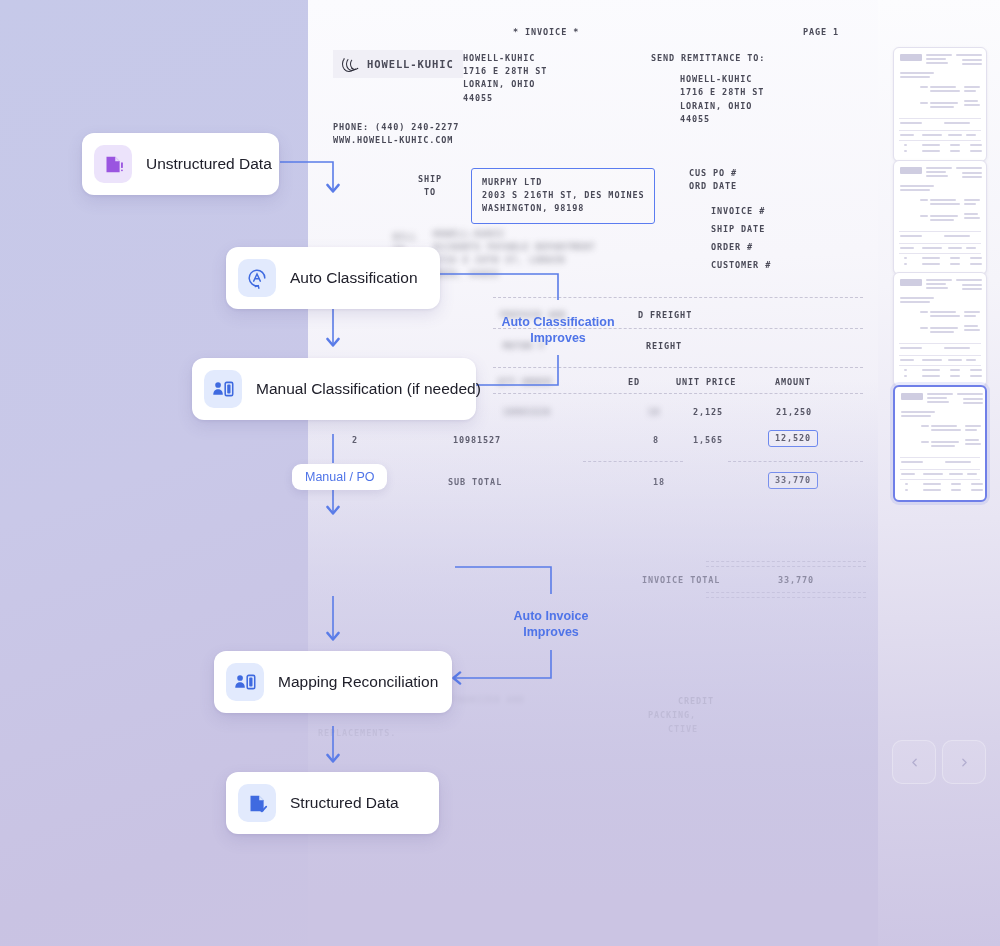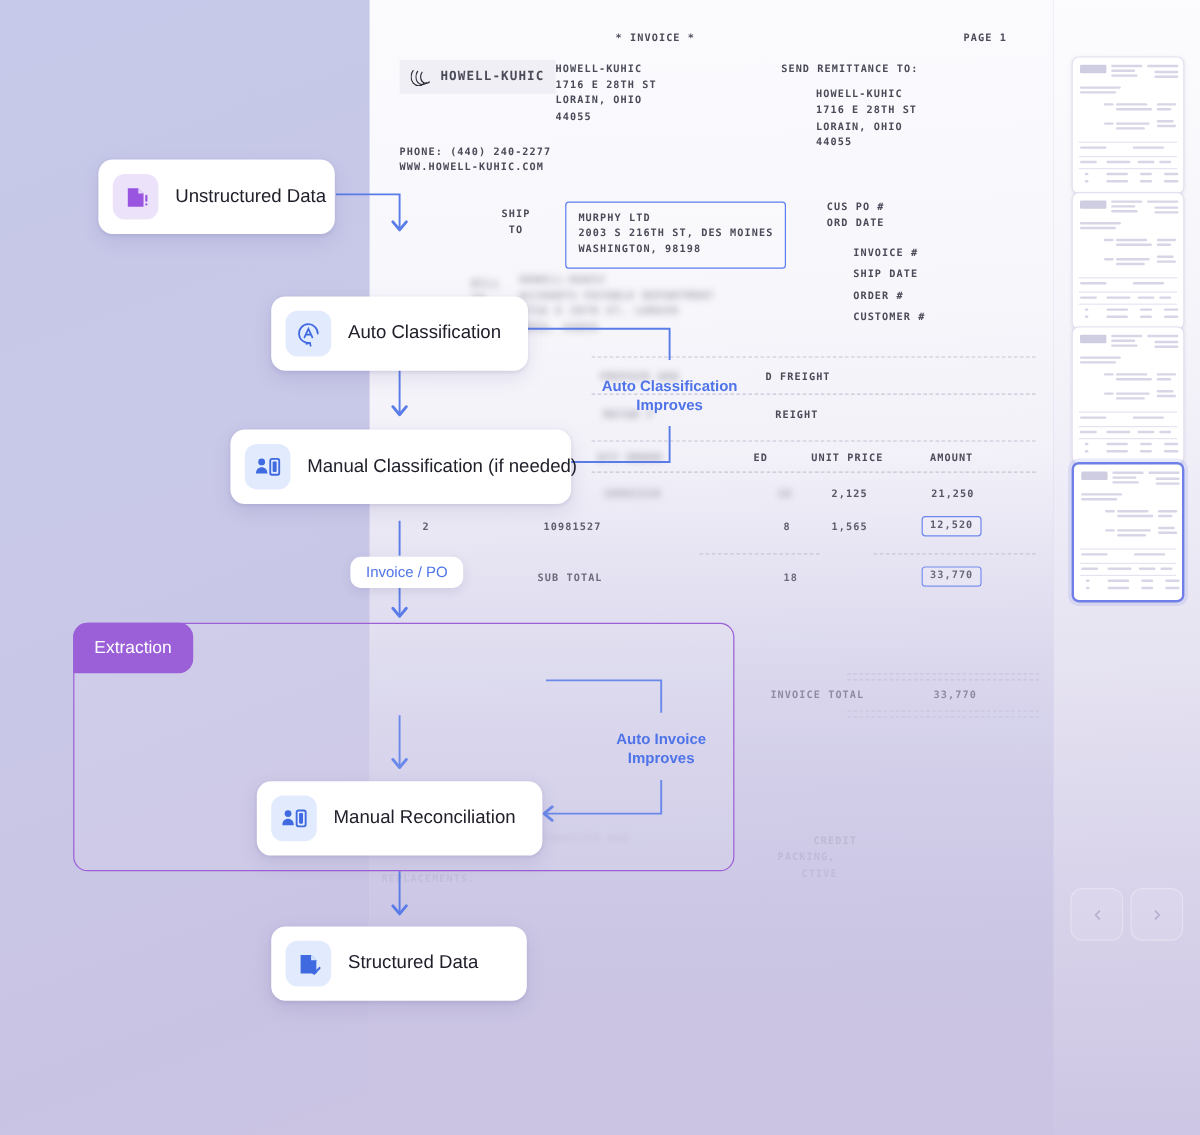--- a/index.html
+++ b/index.html
@@ -485,40 +485,35 @@
     </span>
     <span class="node-label">Manual Classification (if needed)</span>
   </div>
 
   <div class="loop-label" style="left:460px; top:315px; width:196px;">
     <div>Auto Classification</div>
     <div>Improves</div>
   </div>
 
   <div class="pill" style="left:292px; top:464px;">
-    <span>Invoice / PO</span>
-  </div>
-
-  <div class="group extraction" style="left:61px; top:519px; width:551px; height:207px;">
-    <div class="group-tab purple">
-      <span>Extraction</span>
-    </div>
-  </div>
+    <span>Manual / PO</span>
+  </div>
+
 
 
   <div class="node" style="left:214px; top:651px; width:238px;">
     <span class="node-icon blue">
       <svg width="22" height="22" viewBox="0 0 24 24">
         <circle cx="6.6" cy="7.6" r="3.1" fill="#3f6ae0"></circle>
         <path d="M1.4 18.2 C1.4 14.4 3.8 12.4 6.6 12.4 C9.4 12.4 11.8 14.4 11.8 18.2 Z" fill="#3f6ae0"></path>
         <rect x="14.4" y="4.8" width="8.2" height="14.4" rx="1.6" fill="none" stroke="#3f6ae0" stroke-width="1.7"></rect>
         <rect x="16.6" y="7.2" width="3.6" height="9.6" rx="1" fill="#3f6ae0"></rect>
       </svg>
     </span>
-    <span class="node-label">Manual Reconciliation</span>
+    <span class="node-label">Mapping Reconciliation</span>
   </div>
 
   <div class="loop-label" style="left:455px; top:609px; width:192px;">
     <div>Auto Invoice</div>
     <div>Improves</div>
   </div>
 
   <div class="node" style="left:226px; top:772px; width:213px;">
     <span class="node-icon blue">
       <svg width="21" height="21" viewBox="0 0 24 24">

